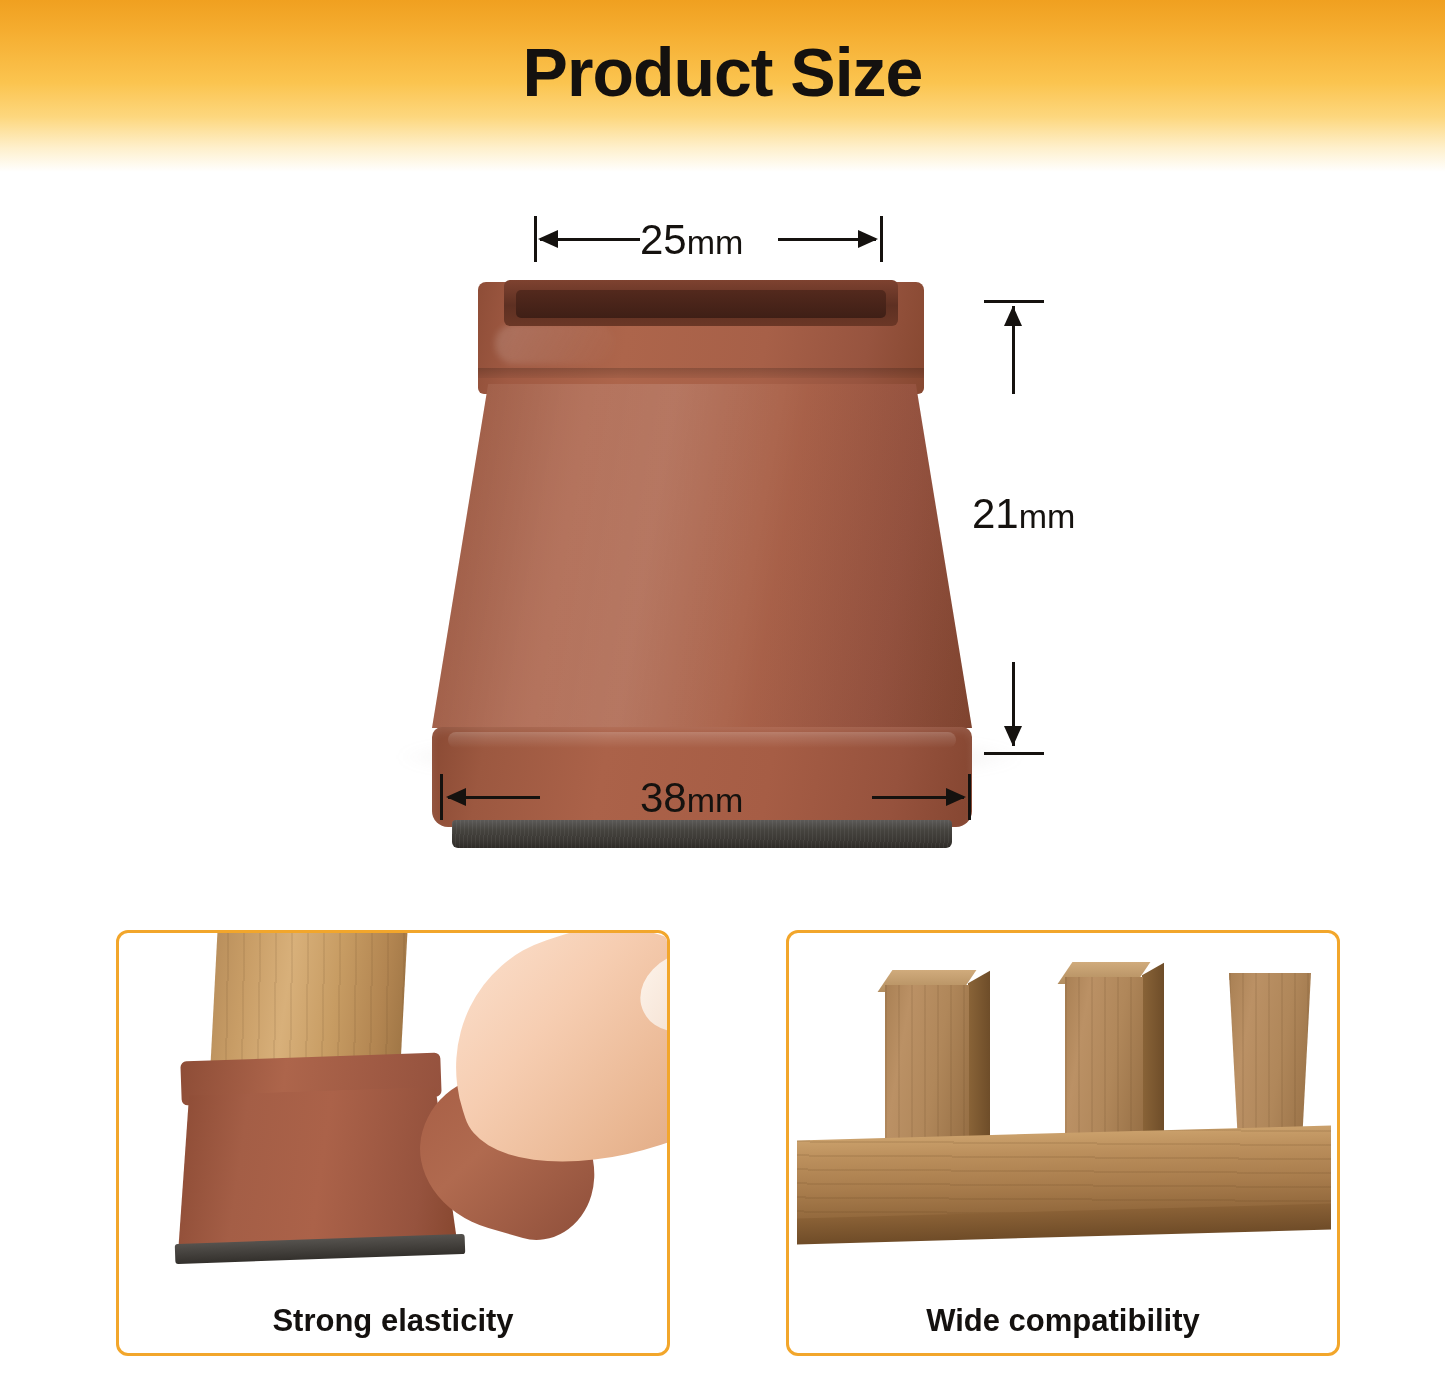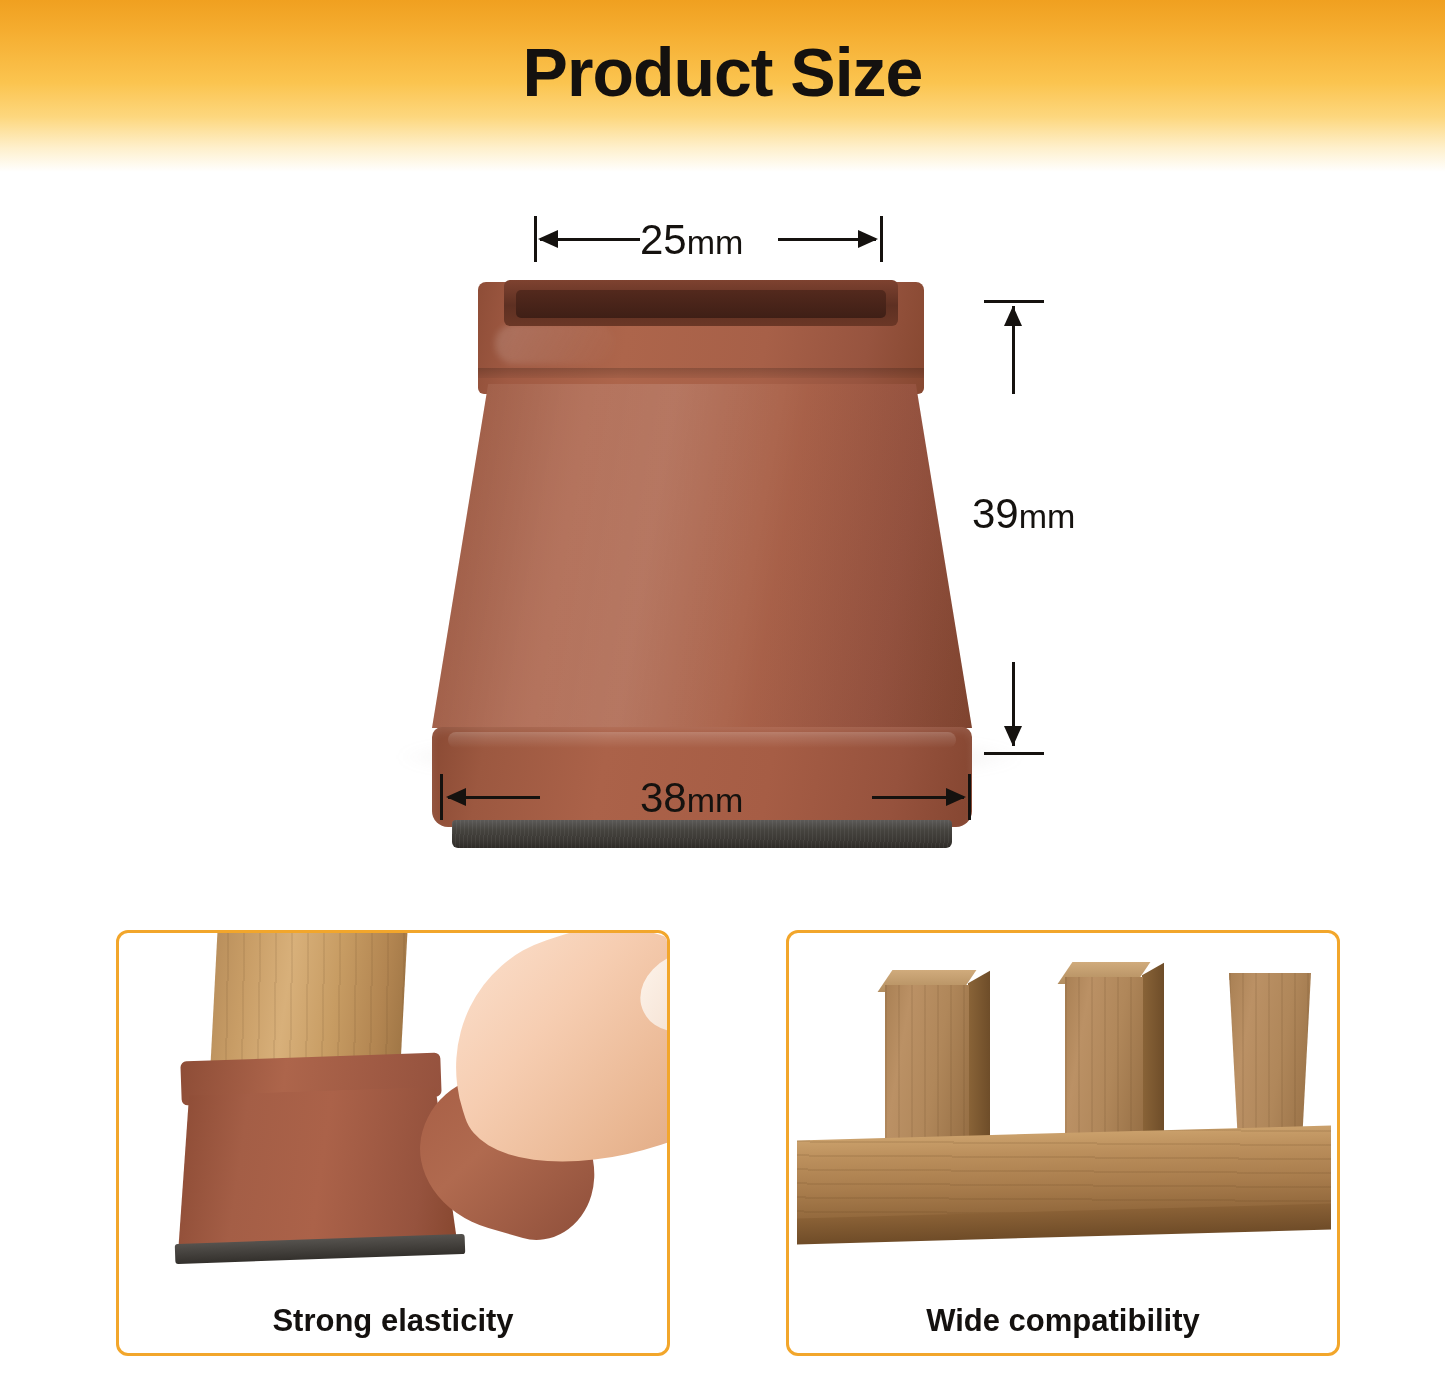--- a/index.html
+++ b/index.html
@@ -266,21 +266,21 @@
   </div>
 
   <div>
     <div class="dim-line" style="left:984px;top:128px;width:60px;height:3px;"></div>
     <div class="dim-line" style="left:984px;top:580px;width:60px;height:3px;"></div>
     <div class="dim-line" style="left:1012px;top:134px;width:3px;height:88px;"></div>
     <div class="dim-line" style="left:1012px;top:490px;width:3px;height:84px;"></div>
     <div class="arrow arrow-up" style="left:1004px;top:134px;"></div>
     <div class="arrow arrow-down" style="left:1004px;top:554px;"></div>
     <div class="dim-label" style="left:972px;top:318px;">
-      <span>39</span><span class="unit">mm</span>
+      <span>21</span><span class="unit">mm</span>
     </div>
   </div>
 
   <div>
     <div class="dim-line" style="left:440px;top:602px;width:3px;height:46px;"></div>
     <div class="dim-line" style="left:968px;top:602px;width:3px;height:46px;"></div>
     <div class="dim-line" style="left:448px;top:624px;width:92px;height:3px;"></div>
     <div class="dim-line" style="left:872px;top:624px;width:92px;height:3px;"></div>
     <div class="arrow arrow-left" style="left:446px;top:616px;"></div>
     <div class="arrow arrow-right" style="left:946px;top:616px;"></div>

